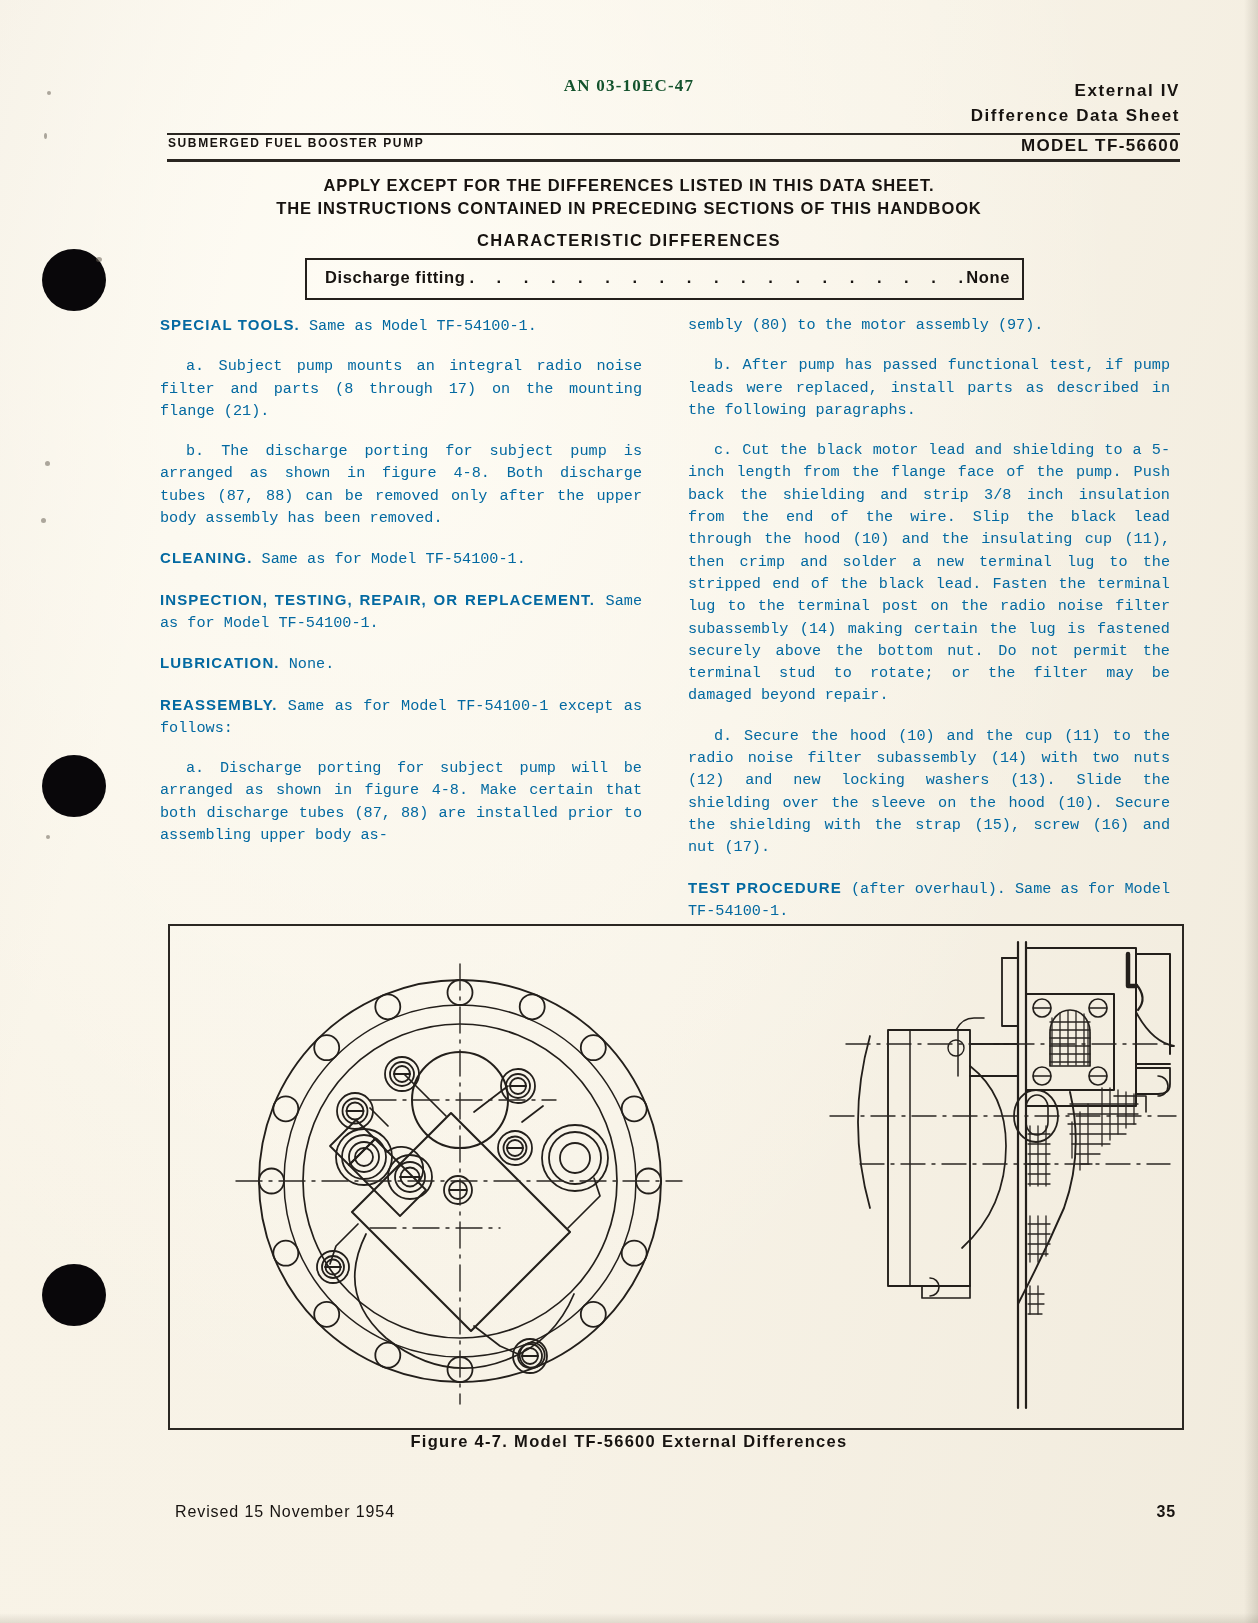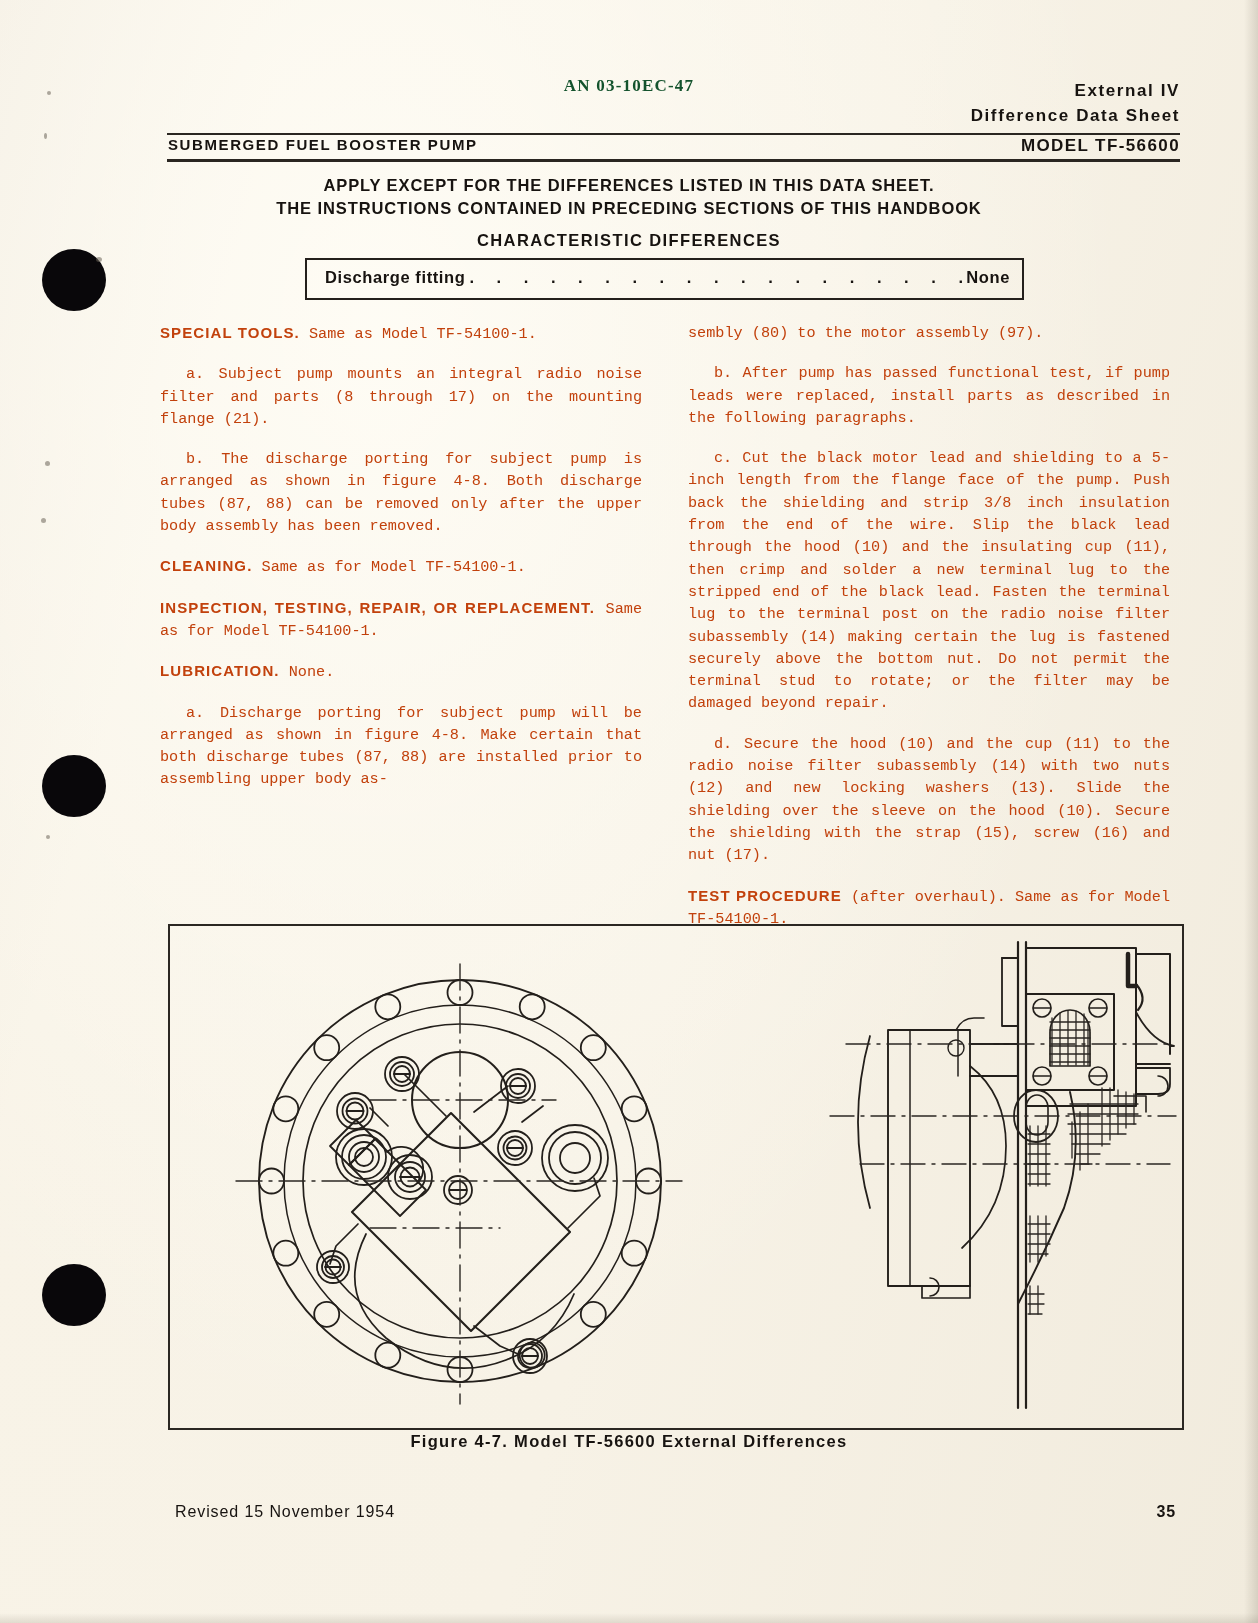--- a/index.html
+++ b/index.html
@@ -41,21 +41,21 @@
   #section-block{
     position:absolute;right:78px;top:78px;text-align:right;
     font-family:"Liberation Sans",sans-serif;font-weight:bold;
     font-size:17px;line-height:25px;letter-spacing:1.6px;color:#171310;
   }
   #rule-top{position:absolute;left:167px;right:78px;top:133px;height:2px;background:#2a2621;}
   #rule-bot{position:absolute;left:167px;right:78px;top:159px;height:2.5px;background:#2a2621;}
   #pump-title{
     position:absolute;left:168px;top:136px;
     font-family:"Liberation Sans",sans-serif;font-weight:bold;
-    font-size:15px;letter-spacing:1.6px;color:#171310;
+    font-size:12px;letter-spacing:1.6px;color:#171310;
   }
   #model-title{
     position:absolute;right:78px;top:136px;
     font-family:"Liberation Sans",sans-serif;font-weight:bold;
     font-size:17px;letter-spacing:1.4px;color:#171310;
   }
   #instructions{
     position:absolute;left:0;right:0;top:174px;text-align:center;
     font-family:"Liberation Sans",sans-serif;font-weight:bold;
     font-size:16.5px;line-height:23px;letter-spacing:.9px;color:#171310;
@@ -75,23 +75,23 @@
     font-size:16.5px;letter-spacing:.6px;color:#171310;
     display:flex;align-items:baseline;white-space:nowrap;
   }
   #char-row .leader{
     flex:1 1 auto;overflow:hidden;margin:0 2px 0 4px;
     letter-spacing:9px;font-size:16.5px;color:#171310;
   }
 
   
   .col{
-    position:absolute;top:322px;width:482px;
+    position:absolute;top:314px;width:482px;
     font-family:"Liberation Mono",monospace;
-    font-size:15.2px;line-height:22.3px;color:#c2410c;
+    font-size:15.2px;line-height:22.3px;color:#0369a1;
   }
   #col-left{left:160px;}
   #col-right{left:688px;}
   .para{margin:0 0 18px 0;text-align:justify;}
   .para.indent{text-indent:26px;}
   .run{
     font-family:"Liberation Sans",sans-serif;font-weight:bold;
     font-size:15px;letter-spacing:1.1px;
   }
 
@@ -161,20 +161,21 @@
   </div>
 </div>
 
 <div class="col" id="col-left">
   <p class="para"><span class="run">SPECIAL TOOLS.</span><span> Same as Model TF-54100-1.</span></p>
   <p class="para indent"><span>a. Subject pump mounts an integral radio noise filter and parts (8 through 17) on the mounting flange (21).</span></p>
   <p class="para indent"><span>b. The discharge porting for subject pump is arranged as shown in figure 4-8. Both discharge tubes (87, 88) can be removed only after the upper body assembly has been removed.</span></p>
   <p class="para"><span class="run">CLEANING.</span><span> Same as for Model TF-54100-1.</span></p>
   <p class="para"><span class="run">INSPECTION, TESTING, REPAIR, OR REPLACEMENT.</span><span> Same as for Model TF-54100-1.</span></p>
   <p class="para"><span class="run">LUBRICATION.</span><span> None.</span></p>
+  <p class="para"><span class="run">REASSEMBLY.</span><span> Same as for Model TF-54100-1 except as follows:</span></p>
   <p class="para indent"><span>a. Discharge porting for subject pump will be arranged as shown in figure 4-8. Make certain that both discharge tubes (87, 88) are installed prior to assembling upper body as-</span></p>
 </div>
 
 <div class="col" id="col-right">
   <p class="para"><span>sembly (80) to the motor assembly (97).</span></p>
   <p class="para indent"><span>b. After pump has passed functional test, if pump leads were replaced, install parts as described in the following paragraphs.</span></p>
   <p class="para indent"><span>c. Cut the black motor lead and shielding to a 5-inch length from the flange face of the pump. Push back the shielding and strip 3/8 inch insulation from the end of the wire. Slip the black lead through the hood (10) and the insulating cup (11), then crimp and solder a new terminal lug to the stripped end of the black lead. Fasten the terminal lug to the terminal post on the radio noise filter subassembly (14) making certain the lug is fastened securely above the bottom nut. Do not permit the terminal stud to rotate; or the filter may be damaged beyond repair.</span></p>
   <p class="para indent"><span>d. Secure the hood (10) and the cup (11) to the radio noise filter subassembly (14) with two nuts (12) and new locking washers (13). Slide the shielding over the sleeve on the hood (10). Secure the shielding with the strap (15), screw (16) and nut (17).</span></p>
   <p class="para"><span class="run">TEST PROCEDURE</span><span> (after overhaul). Same as for Model TF-54100-1.</span></p>
 </div>

